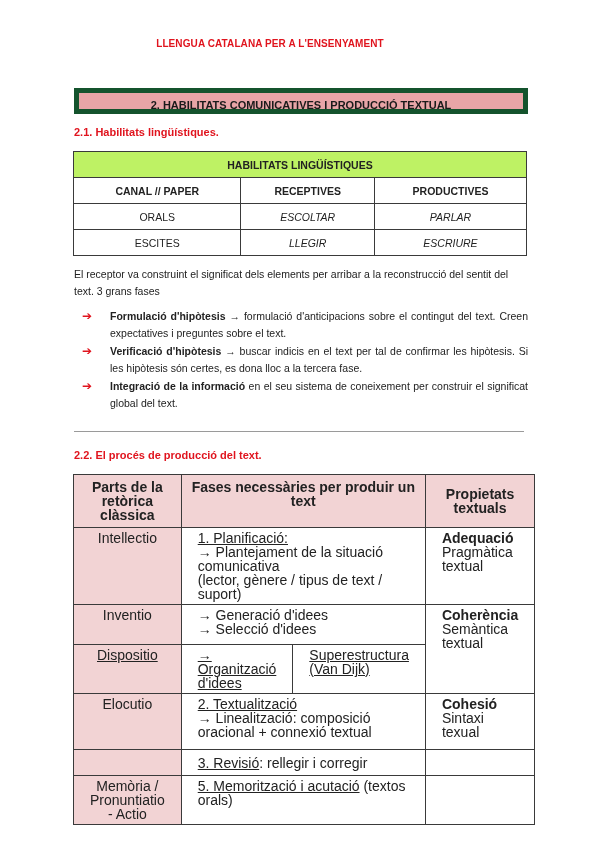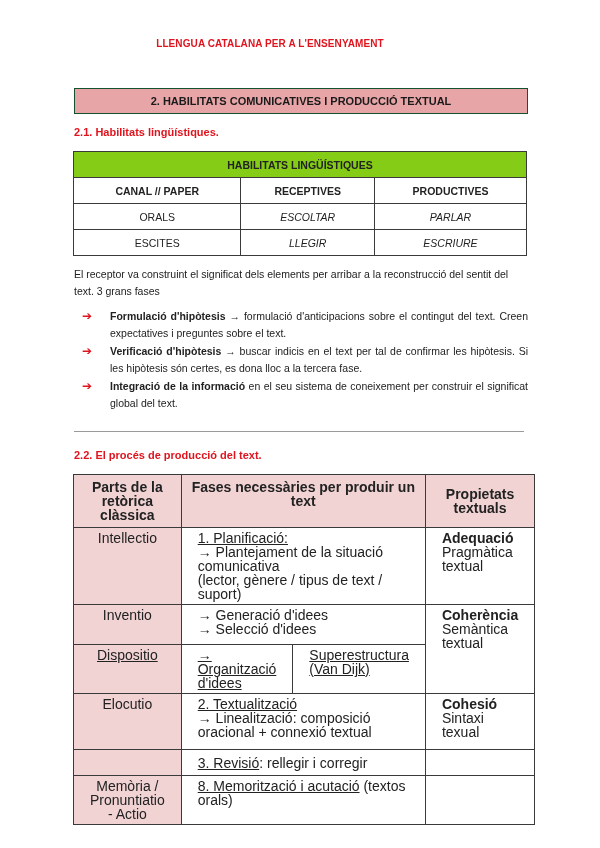--- a/index.html
+++ b/index.html
@@ -1,32 +1,32 @@
 <!DOCTYPE html>
 <html><head>
 <meta charset="utf-8">
 <style>
   * { box-sizing: border-box; margin: 0; padding: 0; }
   html, body { width: 600px; height: 848px; background: #ffffff; }
   body { font-family: "Liberation Sans", "DejaVu Sans", sans-serif; color: #222; position: relative; overflow: hidden; }
 
   .page-header { position: absolute; top: 38px; left: 0; width: 540px; text-align: center; color: #e0141e; font-size: 10px; font-weight: bold; letter-spacing: 0.1px; }
 
-  .section-banner { position: absolute; top: 88px; left: 74px; width: 454px; height: 26px; background: #e8a5a7; border: 1px solid #14532d; text-align: center; line-height: 24px; font-size: 11px; font-weight: bold; color: #1a1a1a; }
+  .section-banner { position: absolute; top: 88px; left: 74px; width: 454px; height: 26px; background: #e8a5a7; border: 5px solid #14532d; text-align: center; line-height: 24px; font-size: 11px; font-weight: bold; color: #1a1a1a; }
 
   .subheading { position: absolute; left: 74px; color: #e0141e; font-size: 11px; font-weight: bold; }
   #sub1 { top: 126px; }
   #sub2 { top: 449px; }
 
   table { border-collapse: collapse; position: absolute; }
   td, th { border: 1.3px solid #3a3a3a; }
 
   #table1 { top: 151px; left: 73px; width: 454px; font-size: 10.5px; }
   #table1 td { height: 26px; text-align: center; vertical-align: middle; }
-  #table1 .t1-title { background: #84cc16; font-weight: bold; }
+  #table1 .t1-title { background: #bef264; font-weight: bold; }
   #table1 .t1-head { font-weight: bold; }
   #table1 .italic { font-style: italic; }
 
   .para { position: absolute; left: 74px; width: 454px; font-size: 10.5px; line-height: 17px; color: #222; }
   #intro { top: 266px; }
 
   .bullets { position: absolute; left: 74px; width: 454px; top: 308px; list-style: none; font-size: 10.5px; line-height: 17px; }
   .bullets li { position: relative; padding-left: 36px; margin-bottom: 1px; text-align: justify; }
   .bullets .arrow { position: absolute; left: 8px; top: 0; color: #e0141e; font-weight: bold; font-size: 12px; }
   .bullets .term { font-weight: bold; }
@@ -154,17 +154,17 @@
       <div>Sintaxi texual</div>
     </td>
   </tr>
   <tr class="row-rev">
     <td class="pink part"></td>
     <td colspan="2" style="vertical-align:middle;"><span class="u">3. Revisió</span><span>: rellegir i corregir</span></td>
     <td></td>
   </tr>
   <tr class="row-mem">
     <td class="pink part">Memòria / Pronuntiatio - Actio</td>
-    <td colspan="2"><span class="u">8. Memorització i acutació</span><span> (textos orals)</span></td>
+    <td colspan="2"><span class="u">5. Memorització i acutació</span><span> (textos orals)</span></td>
     <td></td>
   </tr>
 </tbody>
   </table>
 
 </body></html>

